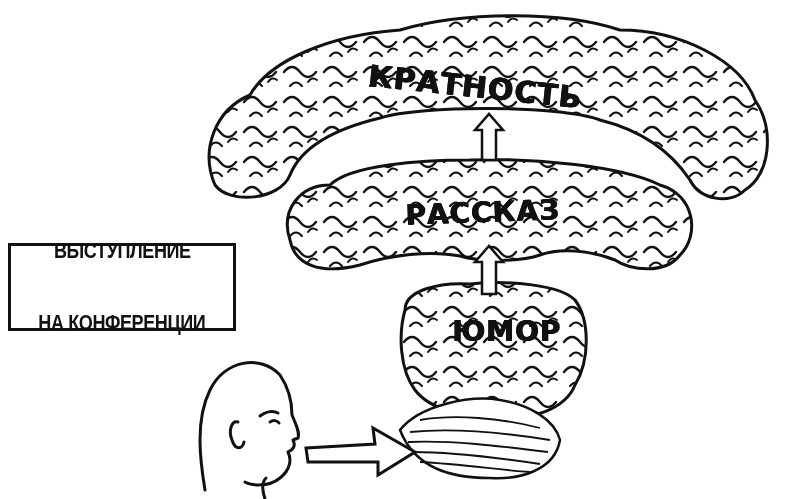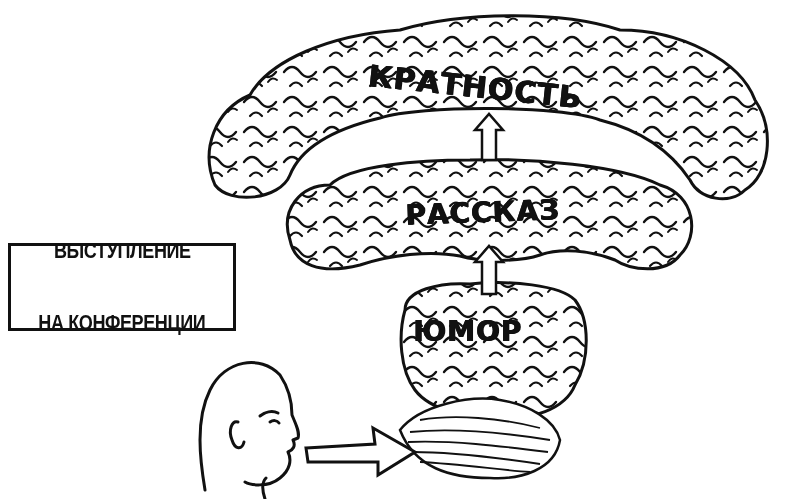--- a/index.html
+++ b/index.html
@@ -70,18 +70,18 @@
     <path d="M205 490 C200 460 195 420 210 390 C225 360 260 354 280 375 C290 390 292 405 292 415 C296 425 300 432 298 438 L293 440 C296 446 293 450 288 452 C292 460 290 470 280 478 C268 488 250 485 245 482"></path>
     <path d="M265 499 C262 490 262 482 266 478"></path>
     <path d="M238 422 C232 420 228 430 232 440 C235 450 242 450 244 442"></path>
     <path d="M260 416 C265 412 272 410 278 413"></path>
     <path d="M270 422 C273 420 277 420 279 423"></path>
   </g>
 </svg>
 
 <div class="abs brain-word" style="left:368px; top:58px; font-size:30px; transform:rotate(6deg); transform-origin:left center;">КРАТНОСТЬ</div>
 <div class="abs brain-word" style="left:405px; top:196px; font-size:28px; transform:rotate(-2deg);">РАССКАЗ</div>
-<div class="abs brain-word" style="left:413px; top:315px; font-size:28px;">ЮМОР</div>
+<div class="abs brain-word" style="left:452px; top:315px; font-size:28px;">ЮМОР</div>
 
 <div class="abs label-box">
   <span>ВЫСТУПЛЕНИЕ</span>
   <span>НА КОНФЕРЕНЦИИ</span>
 </div>
 
 </body></html>

